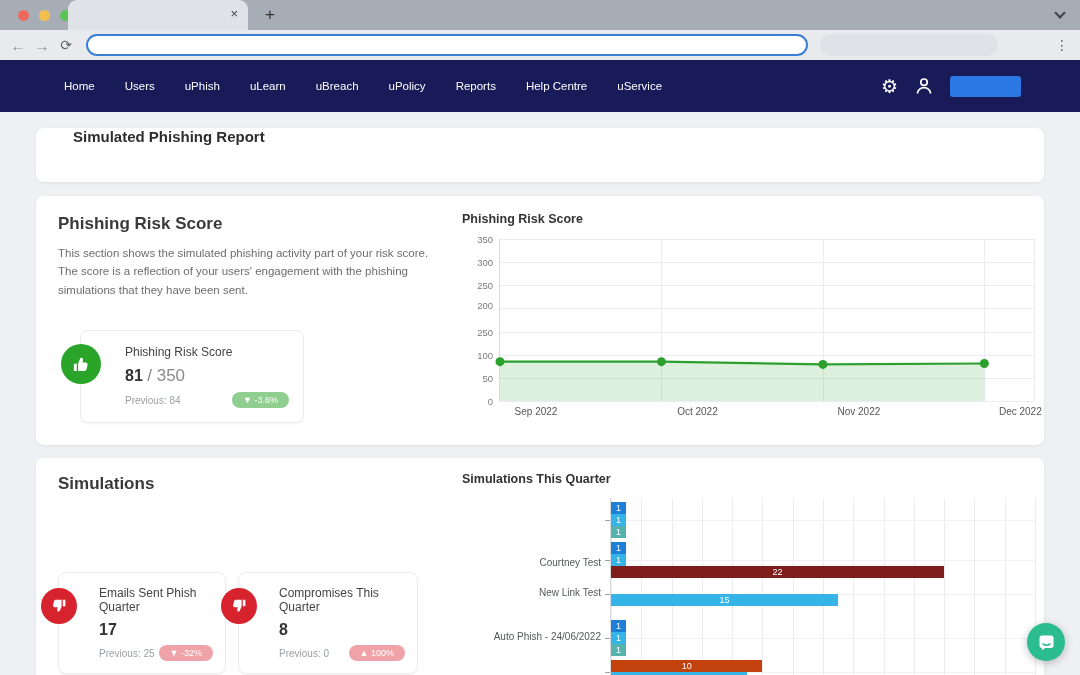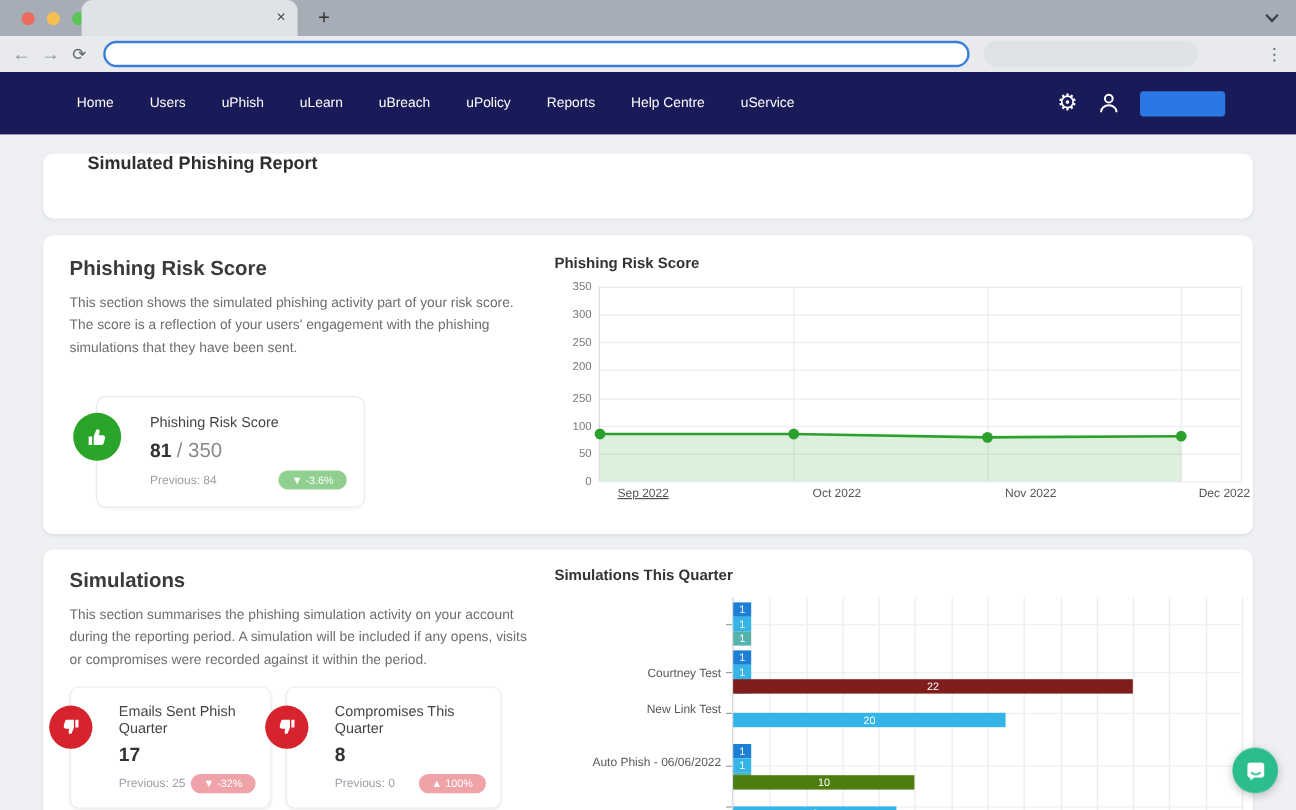--- a/index.html
+++ b/index.html
@@ -199,32 +199,31 @@
           <svg class="line-svg" viewBox="0 0 534 162" preserveAspectRatio="none">
             <path d="M0,122.65714285714286 L161.446,122.65714285714286 L322.892,125.4342857142857 L484.338,124.50857142857143 L484.338,162 L0,162 Z" fill="#2ca02c" opacity="0.16"></path>
             <path d="M0,122.65714285714286 L161.446,122.65714285714286 L322.892,125.4342857142857 L484.338,124.50857142857143" stroke="#2ca02c" stroke-width="2.2" fill="none"></path>
             <circle cx="0" cy="122.65714285714286" r="4.5" fill="#2ca02c"></circle>
             <circle cx="161.446" cy="122.65714285714286" r="4.5" fill="#2ca02c"></circle>
             <circle cx="322.892" cy="125.4342857142857" r="4.5" fill="#2ca02c"></circle>
             <circle cx="484.338" cy="124.50857142857143" r="4.5" fill="#2ca02c"></circle>
           </svg>
         </div>
       <div class="xlabels" id="linex">
-          <div class="xlab" style="left: 37px; text-decoration: underline;">Sep 2022</div>
+          <div class="xlab" style="left: 37px;">Sep 2022</div>
           <div class="xlab" style="left: 198.446px;">Oct 2022</div>
           <div class="xlab" style="left: 359.892px;">Nov 2022</div>
           <div class="xlab" style="left: 521.338px;">Dec 2022</div>
         </div>
     </div>
   </div>
 
   <div class="card sec2">
     <div class="col-left" style="top:16px">
       <div class="sec-h2">Simulations</div>
-      <div class="sec-p" style="width:382px">This section summarises the phishing simulation activity on your account during the reporting period. A simulation will be included if any opens, visits or compromises were recorded against it within the period.</div>
     </div>
     <div class="stat-row">
       <div class="mini-card stat-card">
         <div class="bubble stat-bubble" style="background:#d6232e">
           <svg width="18" height="18" viewBox="0 0 18 18" fill="#fff" style="transform:rotate(180deg)">
             <path d="M2.6 8.8h2.6v6.4H2.6z M6.4 15.2h5.7c.85 0 1.6-.58 1.8-1.4l1-3.9c.28-1.1-.55-2.15-1.68-2.15H10.3l.55-2.55c.2-.92-.5-1.8-1.44-1.8-.52 0-1 .3-1.23.77L6.4 8.6z"></path>
           </svg>
         </div>
         <div class="mini-title">Emails Sent Phish Quarter</div>
         <div class="mini-value">17</div>
@@ -272,32 +271,32 @@
           <div class="bar" style="top: 16px; width: 3.57143%; background: rgb(53, 180, 232);">1</div>
           <div class="bar" style="top: 28px; width: 3.57143%; background: rgb(85, 178, 172);">1</div>
           <div class="cat-line" style="top: 62px;"></div>
           <div class="cat-tick" style="top: 62px;"></div>
           <div class="cat-label" style="top: 52px;">New Link Test</div>
           <div class="bar" style="top: 44px; width: 3.57143%; background: rgb(29, 127, 214);">1</div>
           <div class="bar" style="top: 56px; width: 3.57143%; background: rgb(53, 180, 232);">1</div>
           <div class="bar" style="top: 68px; width: 3.57143%; background: rgb(85, 178, 172);">1</div>
           <div class="cat-line" style="top: 96px;"></div>
           <div class="cat-tick" style="top: 96px;"></div>
-          <div class="cat-label" style="top: 96px;">Auto Phish - 06/06/2022</div>
+          <div class="cat-label" style="top: 96px;">Auto Phish - 24/06/2022</div>
           <div class="bar" style="top: 68px; width: 78.5714%; background: #7f1d1d;">22</div>
-          <div class="bar" style="top: 96px; width: 53.5714%; background: rgb(53, 180, 232);">20</div>
+          <div class="bar" style="top: 96px; width: 53.5714%; background: rgb(53, 180, 232);">15</div>
           <div class="cat-line" style="top: 140px;"></div>
           <div class="cat-tick" style="top: 140px;"></div>
           <div class="cat-label" style="top: 140px; font-family: Liberation Serif, serif;">sim</div>
           <div class="bar" style="top: 122px; width: 3.57143%; background: rgb(29, 127, 214);">1</div>
           <div class="bar" style="top: 134px; width: 3.57143%; background: rgb(53, 180, 232);">1</div>
           <div class="bar" style="top: 146px; width: 3.57143%; background: rgb(85, 178, 172);">1</div>
           <div class="cat-line" style="top: 174px;"></div>
           <div class="cat-tick" style="top: 174px;"></div>
-          <div class="bar" style="top: 148px; width: 35.7143%; background: #4d7c0f;">10</div>
+          <div class="bar" style="top: 162px; width: 35.7143%; background: #c2410c;">10</div>
           <div class="bar" style="top: 174px; width: 32.1429%; background: rgb(53, 180, 232);">9</div>
         </div>
     </div>
   </div>
 </div>
 
 <div class="chat-fab">
   <svg width="19" height="19" viewBox="0 0 19 19">
     <rect x="2.5" y="2.5" width="14" height="12.5" rx="2.5" fill="#fff"></rect>
     <path d="M6 11 q3.5 2.6 7 0" stroke="#2bbd8d" stroke-width="1.6" fill="none" stroke-linecap="round"></path>

